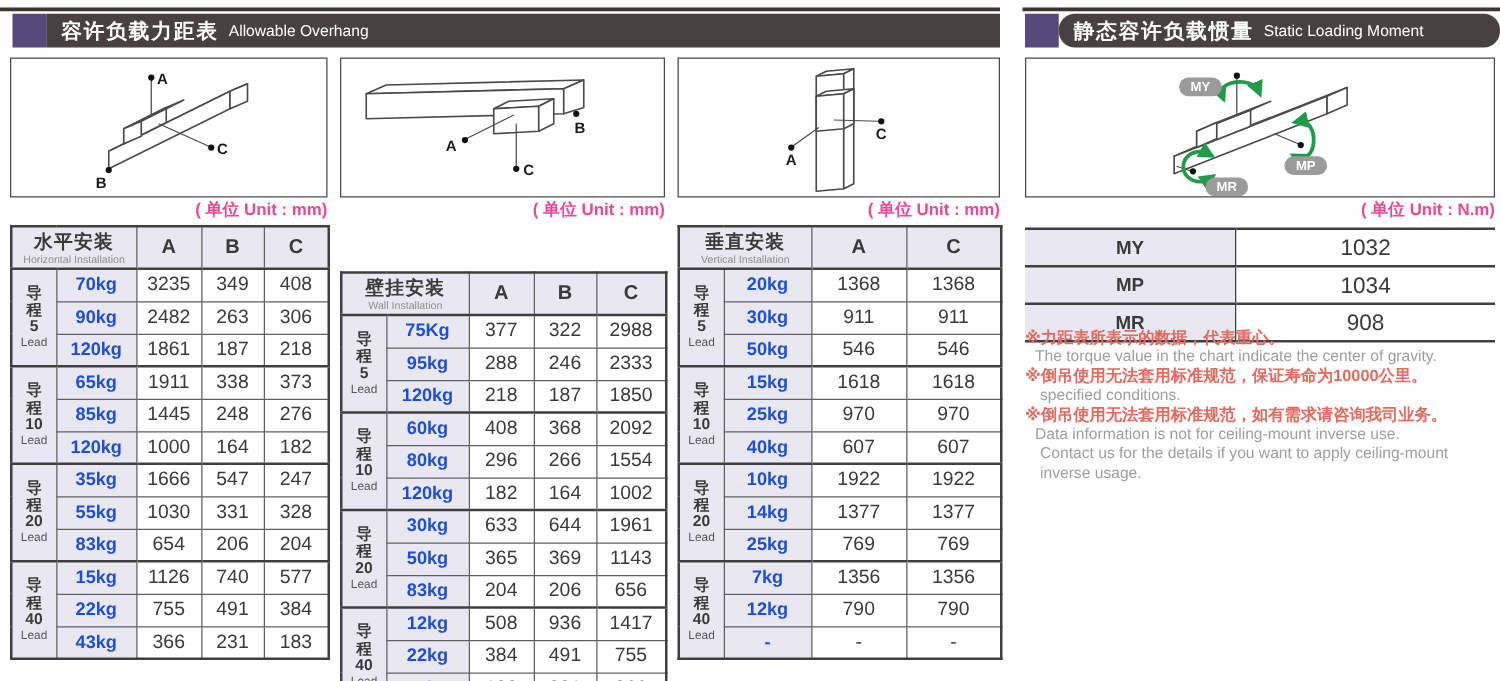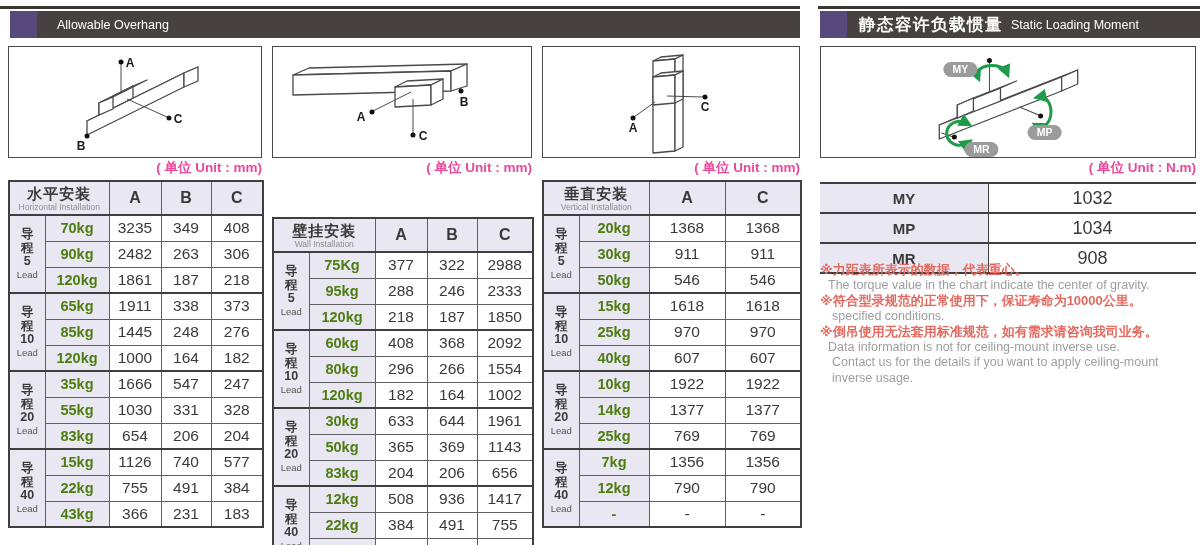--- a/index.html
+++ b/index.html
@@ -15,21 +15,21 @@
   .section-header{position:absolute;top:6px;height:32px;}
   .sh-left{left:0;width:800px;}
   .sh-right{left:818px;width:382px;}
   .topline{position:absolute;top:0;left:0;right:0;height:3px;background:#3a3632;}
   .accent{position:absolute;top:5px;width:27px;height:27px;background:var(--accent-purple);}
   .sh-left .accent{left:10px;}
   .sh-right .accent{left:2px;}
   .bar{position:absolute;top:5px;height:27px;right:0;background:var(--header-bar);color:#fff;
        display:flex;align-items:center;padding-left:12px;box-sizing:border-box;}
   .sh-left .bar{left:37px;}
-  .sh-right .bar{left:29px;}
+  .sh-right .bar{left:29px;border-radius:13px;}
   .bar .zh{font-size:16.5px;font-weight:bold;letter-spacing:1.5px;white-space:nowrap;}
   .bar .en{font-size:12.5px;margin-left:8px;white-space:nowrap;}
 
   
   .dbox{position:absolute;top:46px;height:112px;border:1.5px solid #4a4a4a;background:#fff;box-sizing:border-box;}
   .d1{left:8px;width:254px;} .d2{left:272px;width:260px;} .d3{left:542px;width:258px;} .d4{left:820px;width:376px;}
   .dbox svg{width:100%;height:100%;display:block;}
   .wire{stroke:#4a4a4a;stroke-width:1.3;fill:#fff;stroke-linejoin:round;}
   .lbl-line{stroke:#4a4a4a;stroke-width:1;}
   .dot{fill:#111;}
@@ -50,21 +50,21 @@
   table.overhang th,table.overhang td{border:1px solid #5f5f5f;text-align:center;padding:0;box-sizing:border-box;}
   table.overhang thead th{height:34px;background:var(--cell-lavender);border-bottom:1.5px solid var(--border-dark);}
   .title-cell .tzh{font-size:15px;font-weight:bold;color:#3a3a3a;line-height:16px;margin-top:1px;letter-spacing:1px;}
   .title-cell .ten{font-size:8.5px;color:#8d8d8d;line-height:10px;white-space:nowrap;font-weight:normal;}
   .col-head{font-size:16px;color:#3a3a3a;font-weight:600;}
   table.overhang tbody td{height:26px;}
   tr.group-start td{border-top:2px solid var(--border-dark);}
   .lead-cell{background:var(--cell-lavender);vertical-align:middle;padding:2px 0;}
   .lz{font-size:12.5px;line-height:13.5px;color:#3a3a3a;font-weight:600;}
   .le{font-size:9.5px;line-height:11px;color:#555;}
-  .load-cell{background:var(--cell-lavender);font-size:14.5px;font-weight:600;color:#4d7c0f;}
+  .load-cell{background:var(--cell-lavender);font-size:14.5px;font-weight:600;color:#1d4ed8;}
   .val-cell{font-size:15.5px;color:#3a3a3a;}
 
   
   table.moment{position:absolute;left:820px;top:182px;width:376px;border-collapse:collapse;table-layout:fixed;}
   table.moment td{height:28px;text-align:center;border-top:2px solid var(--border-dark);padding:0;}
   table.moment tr:last-child td{border-bottom:2px solid var(--border-dark);}
   .mlabel{width:168px;background:var(--cell-lavender);font-weight:bold;font-size:15px;color:#3a3a3a;
           border-right:1.5px solid var(--border-dark);}
   .mval{font-size:18px;color:#3a3a3a;}
 
@@ -76,20 +76,21 @@
 </style>
 </head>
 <body>
 
 <div class="page">
 
   <div class="section-header sh-left">
     <div class="topline"></div>
     <div class="accent"></div>
     <div class="bar">
+      <span class="zh">容许负载力距表</span>
       <span class="en">Allowable Overhang</span>
     </div>
   </div>
 
   <div class="section-header sh-right">
     <div class="topline"></div>
     <div class="accent"></div>
     <div class="bar">
       <span class="zh">静态容许负载惯量</span>
       <span class="en">Static Loading Moment</span>
@@ -569,21 +570,21 @@
       <tr>
         <td class="mlabel">MR</td>
         <td class="mval">908</td>
       </tr>
     </tbody>
   </table>
 
   <div class="notes">
       <div class="note-zh">※力距表所表示的数据，代表重心。</div>
       <div class="note-en">The torque value in the chart indicate the center of gravity.</div>
-      <div class="note-zh">※符合型录规范的正常使用下，保证寿命为10000公里。</div>
+      <div class="note-zh">※倒吊使用无法套用标准规范，保证寿命为10000公里。</div>
       <div class="note-en cont">specified conditions.</div>
       <div class="note-zh">※倒吊使用无法套用标准规范，如有需求请咨询我司业务。</div>
       <div class="note-en">Data information is not for ceiling-mount inverse use.</div>
       <div class="note-en cont">Contact us for the details if you want to apply ceiling-mount</div>
       <div class="note-en cont">inverse usage.</div>
     </div>
 
 </div>
 
 </body></html>

